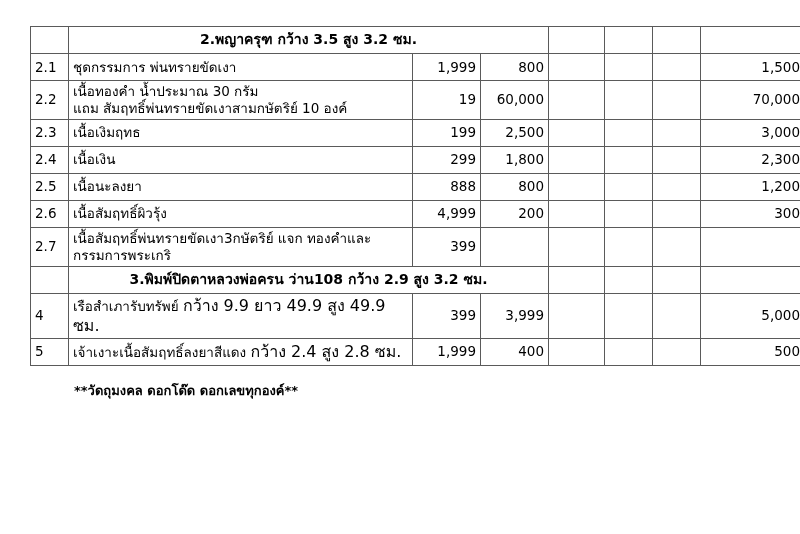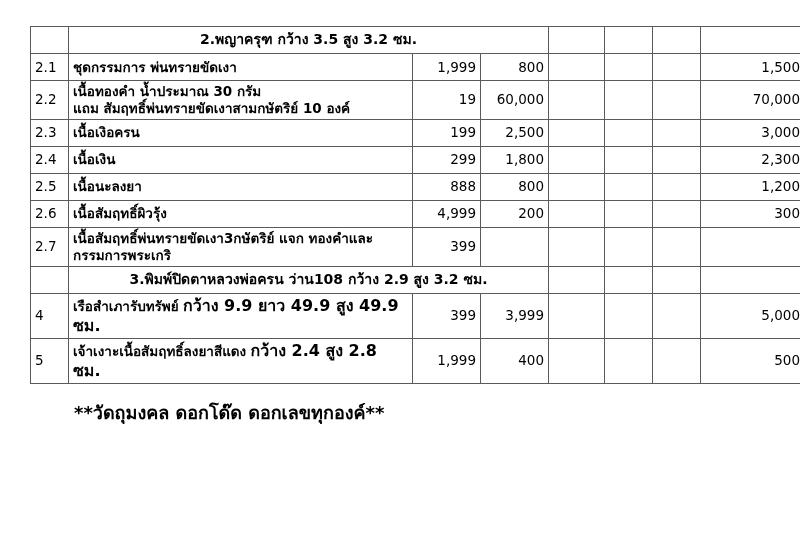--- a/index.html
+++ b/index.html
@@ -48,28 +48,28 @@
 
   .num        { text-align: left; font-size: 13.5px; }
   .desc       { text-align: left; }
   .numeric    { text-align: right; padding-right: 6px; font-size: 13.5px; }
   .section    { background: #e9e9e9; }
   .section .sec-text {
     text-align: center;
     font-weight: bold;
     font-size: 14px;
   }
-  .bold { font-weight: bold; }
+  .bold { font-weight: normal; }
   .small { font-size: 16px; text-align: center; }
   .xsmall { font-size: 10px; }
   .desc-lines { line-height: 1.45; }
   .desc-lines div { white-space: nowrap; }
   .footnote {
     margin: 14px 0 0 58px;
-    font-size: 18px;
+    font-size: 13px;
     font-weight: bold;
   }
   .topstrip {
     height: 4px;
   }
 </style>
 </head>
 <body>
 
 <div class="page">
@@ -118,21 +118,21 @@
         <td class="numeric">19</td>
         <td class="numeric">60,000</td>
         <td class="numeric"></td>
         <td class="numeric"></td>
         <td class="numeric"></td>
         <td class="numeric">70,000</td>
       </tr>
 
       <tr>
         <td class="num">2.3</td>
-        <td class="desc bold">เนื้อเงิอครน</td>
+        <td class="desc bold">เนื้อเงิมฤทธ</td>
         <td class="numeric">199</td>
         <td class="numeric">2,500</td>
         <td class="numeric"></td>
         <td class="numeric"></td>
         <td class="numeric"></td>
         <td class="numeric">3,000</td>
       </tr>
 
       <tr>
         <td class="num">2.4</td>

